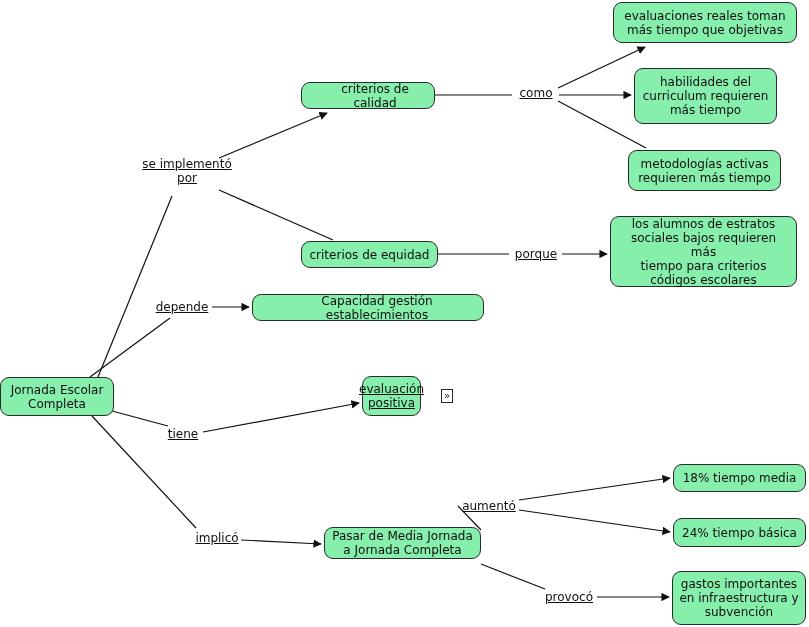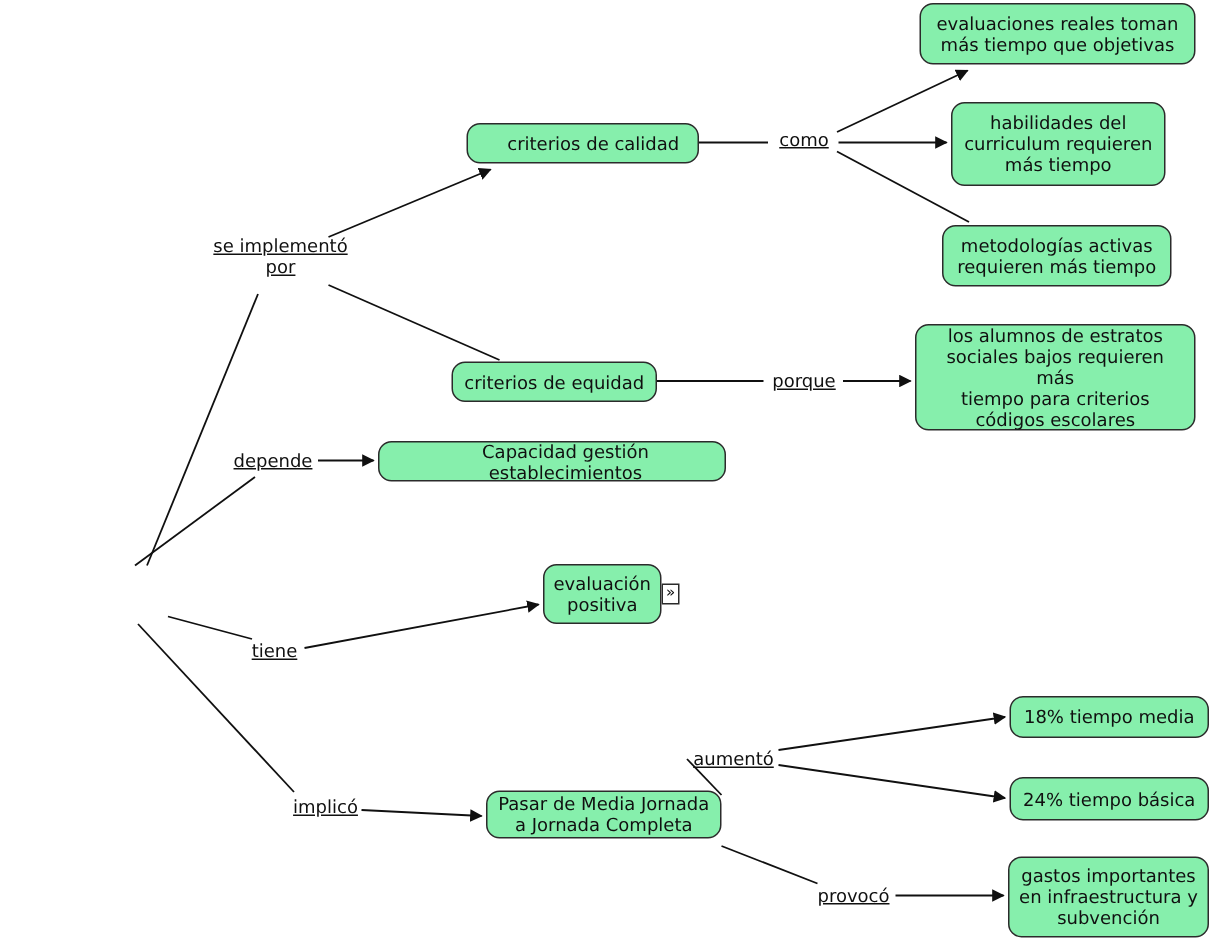--- a/index.html
+++ b/index.html
@@ -122,43 +122,45 @@
       <line x1="519" y1="500" x2="670" y2="478" marker-end="url(#arrow)"></line>
 
       <line x1="519" y1="510" x2="670" y2="532" marker-end="url(#arrow)"></line>
 
       <line x1="481" y1="564" x2="545" y2="589"></line>
 
       <line x1="597" y1="597" x2="669" y2="597" marker-end="url(#arrow)"></line>
     </g>
   </svg>
 
+  <div class="node" style="left:0px; top:377px; width:114px; height:39px;">Jornada Escolar
+Completa</div>
 
-  <div class="node" style="left:311px; top:82px; width:155px; height:27px;padding-left:20px;">criterios de calidad</div>
+  <div class="node" style="left:301px; top:82px; width:134px; height:27px;padding-left:20px;">criterios de calidad</div>
 
   <div class="node" style="left:613px; top:2px; width:184px; height:41px;">evaluaciones reales toman
 más tiempo que objetivas</div>
 
   <div class="node" style="left:634px; top:68px; width:143px; height:56px;">habilidades del
 curriculum requieren
 más tiempo</div>
 
   <div class="node" style="left:628px; top:150px; width:153px; height:41px;">metodologías activas
 requieren más tiempo</div>
 
   <div class="node" style="left:301px; top:241px; width:137px; height:27px;">criterios de equidad</div>
 
   <div class="node" style="left:610px; top:216px; width:187px; height:71px;">los alumnos de estratos
 sociales bajos requieren más
 tiempo para criterios
 códigos escolares</div>
 
   <div class="node" style="left:252px; top:294px; width:232px; height:27px;padding-left:24px;">Capacidad gestión establecimientos</div>
 
-  <div class="node" style="left:362px; top:376px; width:79px; height:40px;">evaluación
+  <div class="node" style="left:362px; top:376px; width:59px; height:40px;text-decoration:underline;">evaluación
 positiva</div>
 
   <div class="node" style="left:324px; top:527px; width:157px; height:32px;">Pasar de Media Jornada
 a Jornada Completa</div>
 
   <div class="node" style="left:673px; top:464px; width:133px; height:28px;">18% tiempo media</div>
 
   <div class="node" style="left:673px; top:518px; width:133px; height:29px;">24% tiempo básica</div>
 
   <div class="node" style="left:672px; top:571px; width:134px; height:54px;">gastos importantes

